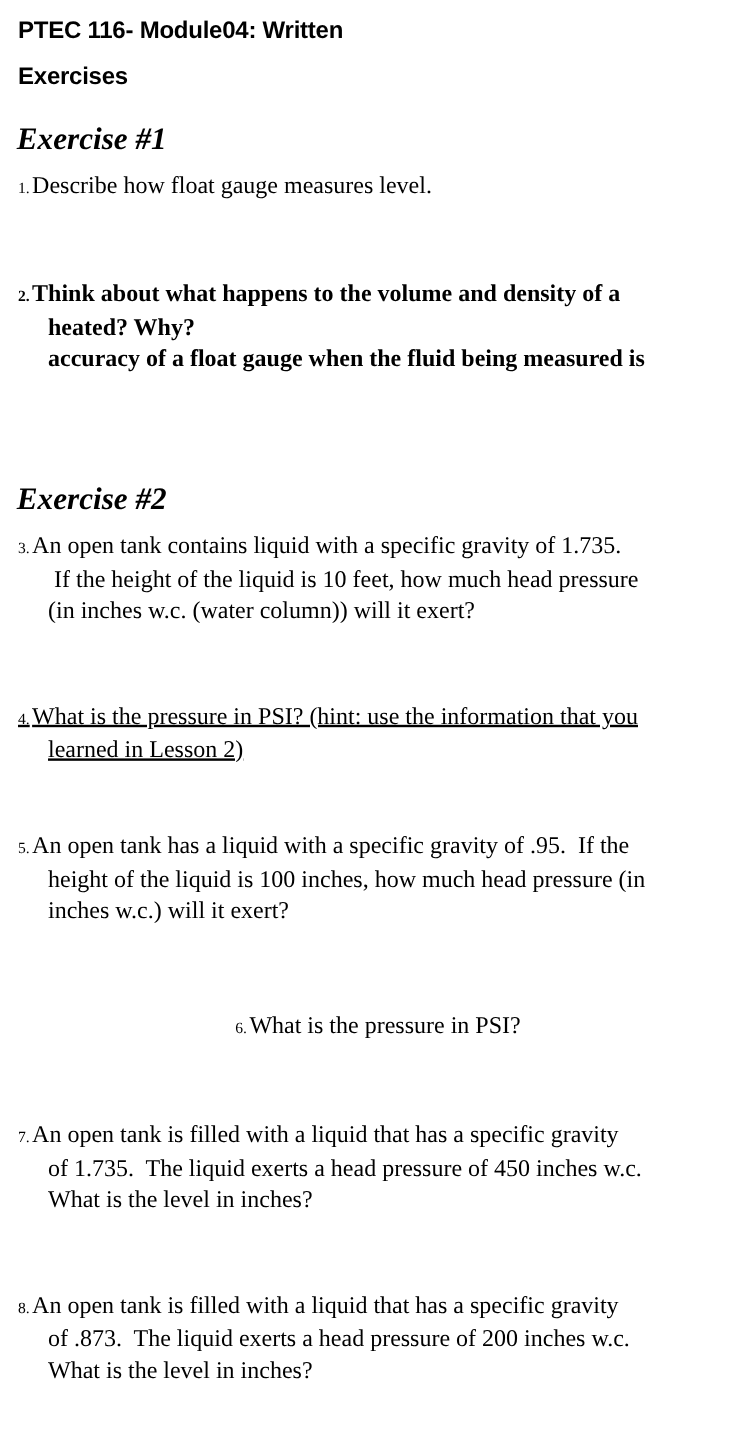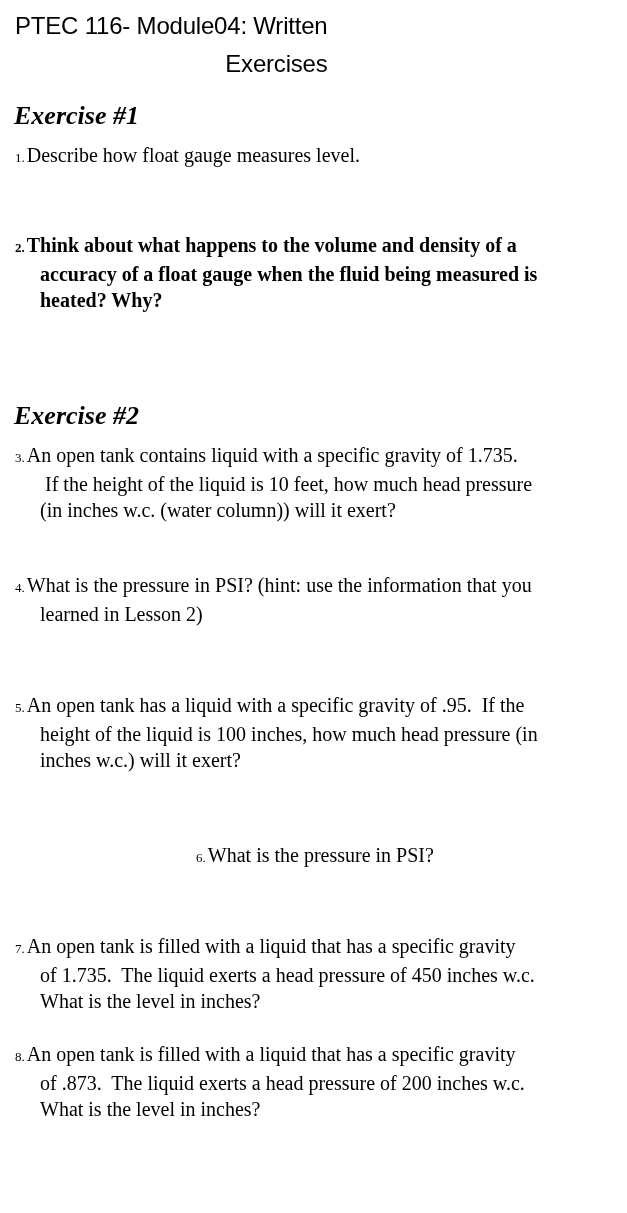--- a/index.html
+++ b/index.html
@@ -19,25 +19,24 @@
       left: 0; top: 0;
       width: 627px;
       height: 1213px;
     }
     .title {
       position: absolute;
       left: 15px;
       top: 7px;
       margin: 0;
       font-family: "Liberation Sans", sans-serif;
-      font-weight: normal;
-      font-size: 24px;
+      font-weight: bold;
+      font-size: 20px;
       line-height: 38px;
       letter-spacing: -0.2px;
-      text-align: right;
     }
     .exercise-heading {
       position: absolute;
       left: 14px;
       margin: 0;
       font-family: "Liberation Serif", serif;
       font-style: italic;
       font-weight: bold;
       font-size: 26px;
       line-height: 30px;
@@ -73,52 +72,52 @@
   </h1>
 
   <h2 class="exercise-heading" style="top:101px;">Exercise #1</h2>
 
   <div class="question" style="top:142px;">
     <span class="q-line"><span class="q-num">1.</span><span>Describe how float gauge measures level.</span></span>
   </div>
 
   <div class="question" style="top:232px;font-weight:bold;">
     <span class="q-line"><span class="q-num">2.</span><span>Think about what happens to the volume and density of a</span></span>
+    <span class="q-line indent">heated? Why?</span>
     <span class="q-line indent">accuracy of a float gauge when the fluid being measured is</span>
-    <span class="q-line indent">heated? Why?</span>
   </div>
 
   <h2 class="exercise-heading" style="top:401px;">Exercise #2</h2>
 
   <div class="question" style="top:442px;">
     <span class="q-line"><span class="q-num">3.</span><span>An open tank contains liquid with a specific gravity of 1.735.</span></span>
     <span class="q-line indent-3b">If the height of the liquid is 10 feet, how much head pressure</span>
     <span class="q-line indent">(in inches w.c. (water column)) will it exert?</span>
   </div>
 
-  <div class="question" style="top:572px;">
+  <div class="question" style="top:584px;text-decoration:underline;">
     <span class="q-line"><span class="q-num">4.</span><span>What is the pressure in PSI? (hint: use the information that you</span></span>
     <span class="q-line indent">learned in Lesson 2)</span>
   </div>
 
   <div class="question" style="top:692px;">
     <span class="q-line"><span class="q-num">5.</span><span>An open tank has a liquid with a specific gravity of .95.  If the</span></span>
     <span class="q-line indent">height of the liquid is 100 inches, how much head pressure (in</span>
     <span class="q-line indent">inches w.c.) will it exert?</span>
   </div>
 
   <div class="question" style="top:842px;text-align:center;">
     <span class="q-line"><span class="q-num">6.</span><span>What is the pressure in PSI?</span></span>
   </div>
 
   <div class="question" style="top:933px;">
     <span class="q-line"><span class="q-num">7.</span><span>An open tank is filled with a liquid that has a specific gravity</span></span>
     <span class="q-line indent">of 1.735.  The liquid exerts a head pressure of 450 inches w.c.</span>
     <span class="q-line indent">What is the level in inches?</span>
   </div>
 
-  <div class="question" style="top:1041px;">
+  <div class="question" style="top:1075px;">
     <span class="q-line"><span class="q-num">8.</span><span>An open tank is filled with a liquid that has a specific gravity</span></span>
     <span class="q-line indent">of .873.  The liquid exerts a head pressure of 200 inches w.c.</span>
     <span class="q-line indent">What is the level in inches?</span>
   </div>
 
 </div>
 
 </body></html>

